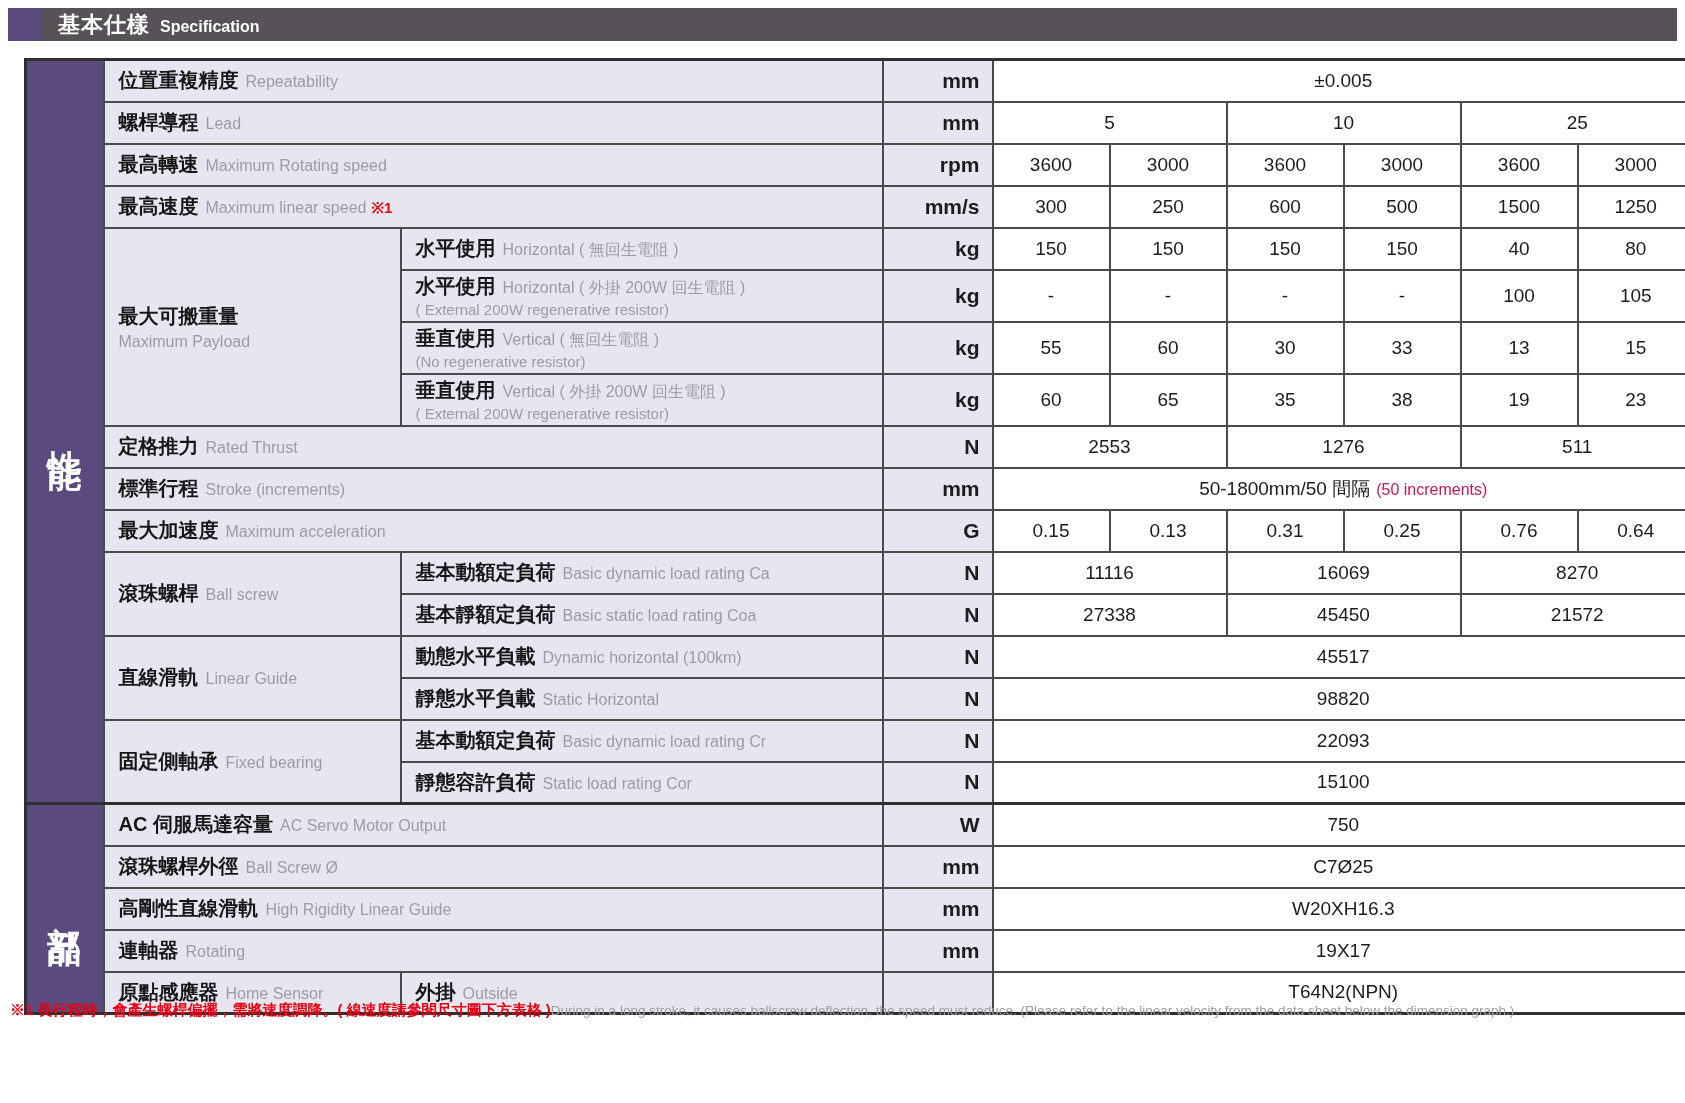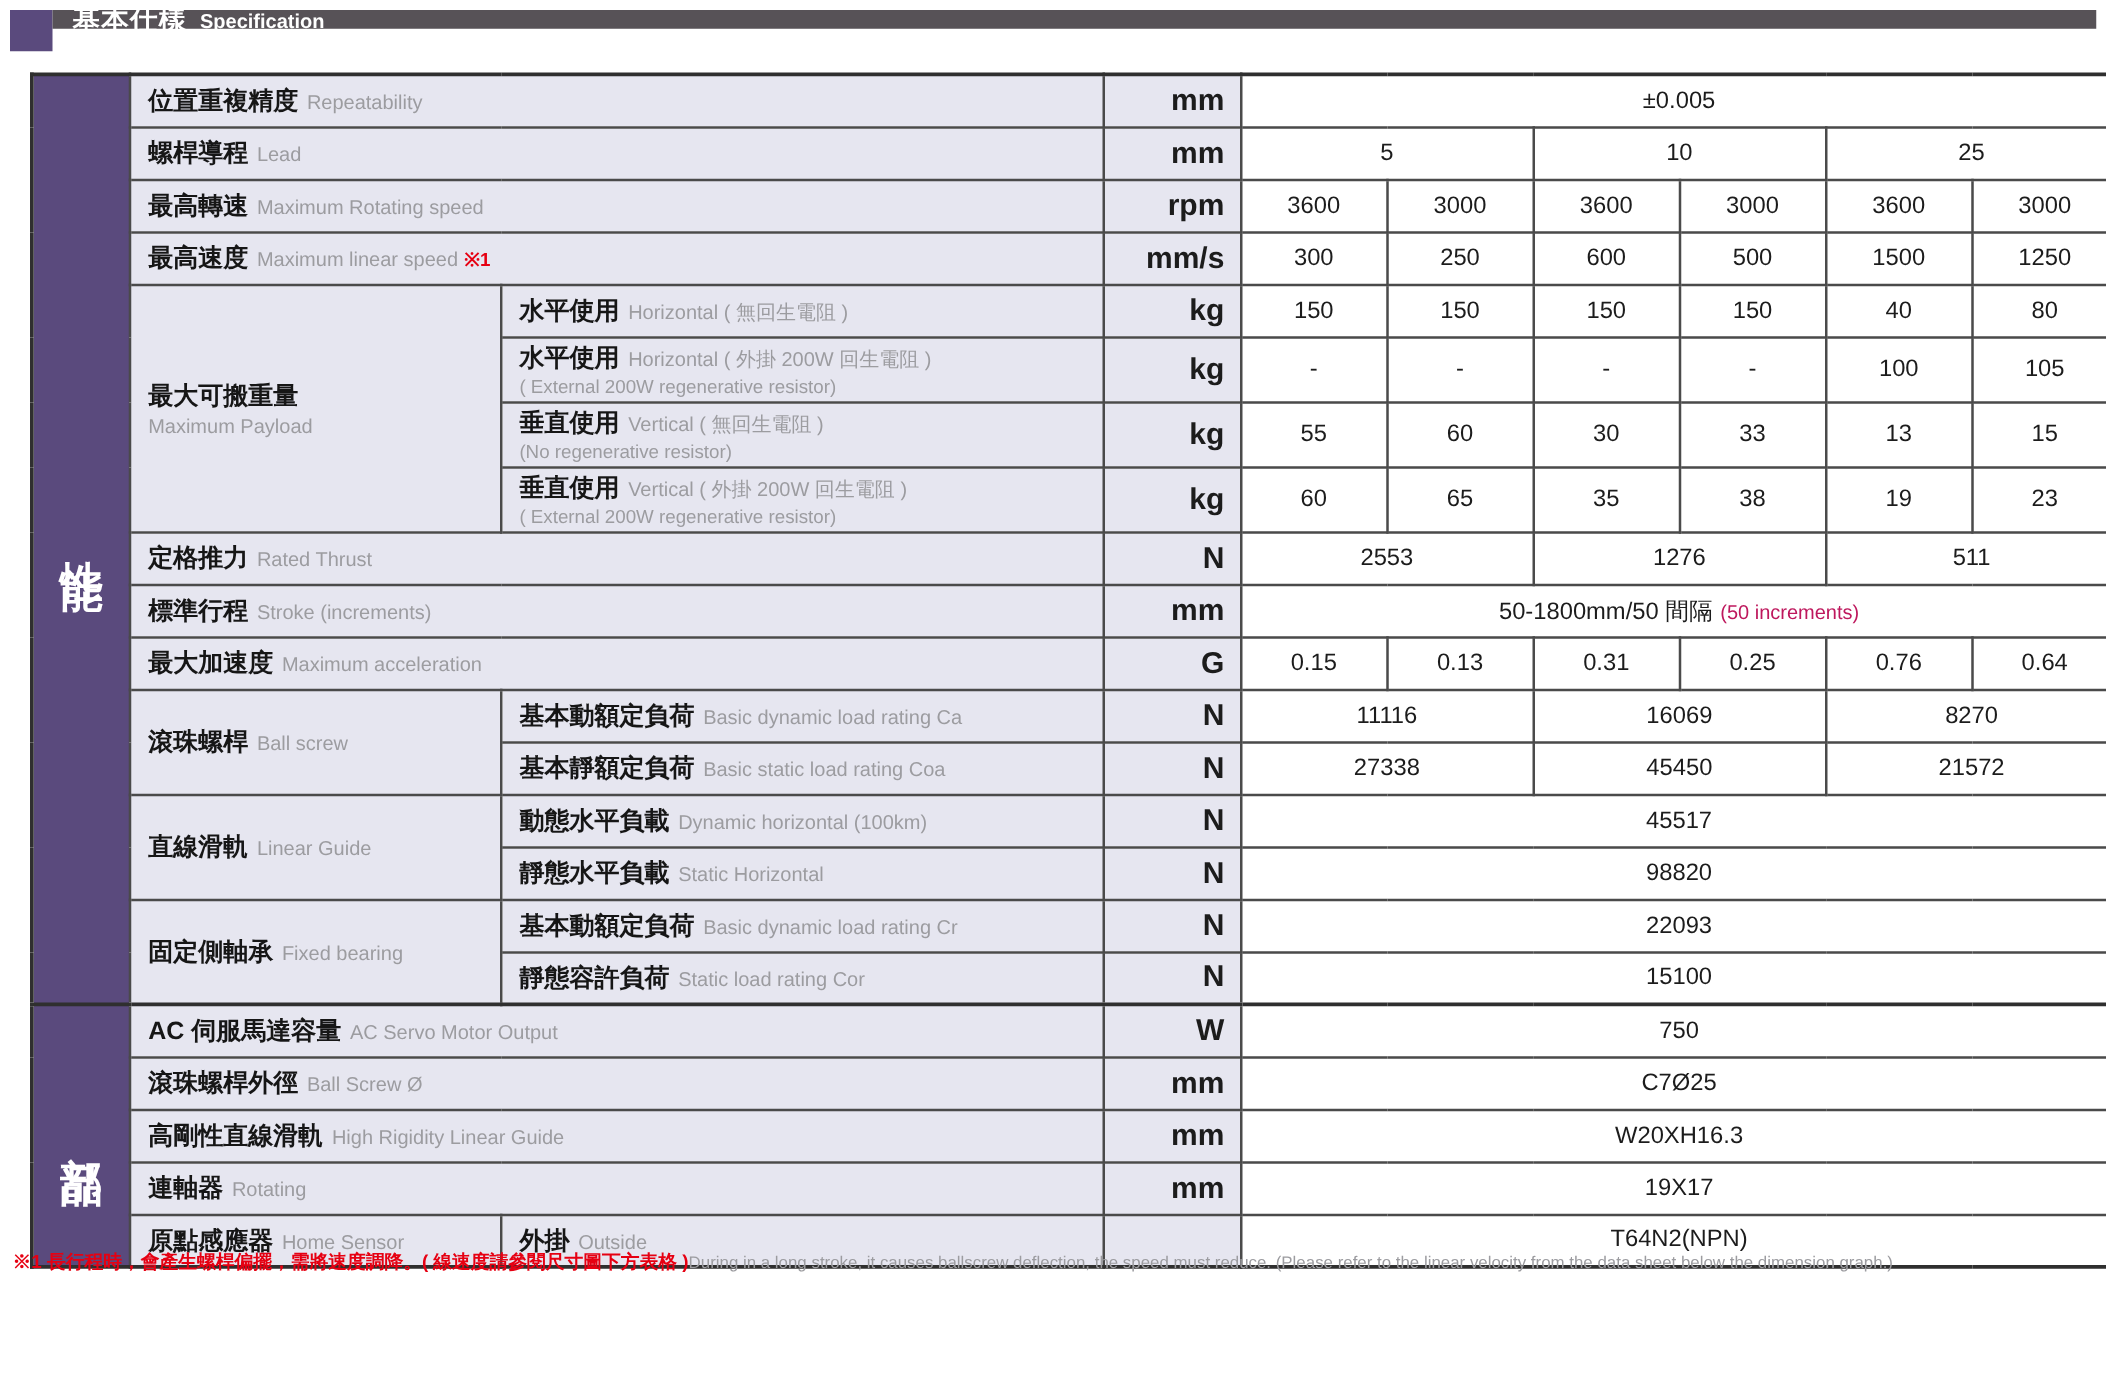--- a/index.html
+++ b/index.html
@@ -1,39 +1,39 @@
 <!DOCTYPE html>
 <html><head>
 <meta charset="utf-8">
 <style>
   html,body{margin:0;padding:0;background:#fff;width:1685px;height:1103px;overflow:hidden;
     font-family:"Liberation Sans", sans-serif;-webkit-font-smoothing:antialiased;}
   .page{position:relative;width:1685px;height:1103px;background:#fff;}
 
   
-  .titlebar{position:absolute;left:8px;top:8px;width:1669px;height:15px;display:flex;}
+  .titlebar{position:absolute;left:8px;top:8px;width:1669px;height:33px;display:flex;}
   .title-square{width:34px;height:33px;background:#5a4a7d;flex:0 0 34px;}
   .title-band{flex:1;background:#575257;color:#fff;display:flex;align-items:center;padding-left:16px;}
   .title-zh{font-size:22px;font-weight:bold;letter-spacing:1px;}
   .title-en{font-size:16px;font-weight:bold;margin-left:10px;position:relative;top:2px;}
 
   
   table.spec{position:absolute;left:24px;top:58px;width:1669px;border-collapse:collapse;table-layout:fixed;
     border:3px solid #2f2f2f;}
   td{border:2px solid #4a4a4a;padding:0;overflow:hidden;}
   tr{height:42px;}
   tr.h2{height:52px;}
 
   td.band{background:#5a4a7d;text-align:center;vertical-align:middle;}
   .vlabel{writing-mode:vertical-rl;text-orientation:upright;color:#fff;font-size:34px;font-weight:bold;
     letter-spacing:8px;line-height:1;margin:0 auto;display:inline-block;}
 
   td.lbl,td.g,td.s{background:#e6e6f0;vertical-align:middle;padding-left:14px;text-align:left;}
   td.u{background:#e6e6f0;vertical-align:middle;text-align:right;padding-right:12px;
-    font-size:24px;font-weight:bold;color:#1c1c1c;}
+    font-size:21px;font-weight:bold;color:#1c1c1c;}
   td.v{background:#fff;vertical-align:middle;text-align:center;font-size:19px;color:#1c1c1c;}
 
   .zh{font-size:20px;font-weight:bold;color:#161616;}
   .en{font-size:16px;color:#9c9ca0;margin-left:7px;}
   .en2{display:block;font-size:15px;color:#9c9ca0;line-height:1.1;margin-top:2px;}
   .note{color:#e60012;font-size:15px;font-weight:bold;margin-left:5px;}
   .vsub{color:#be185d;font-size:16px;margin-left:6px;}
   .stack .en{margin-left:0;display:block;margin-top:3px;}
 
   

